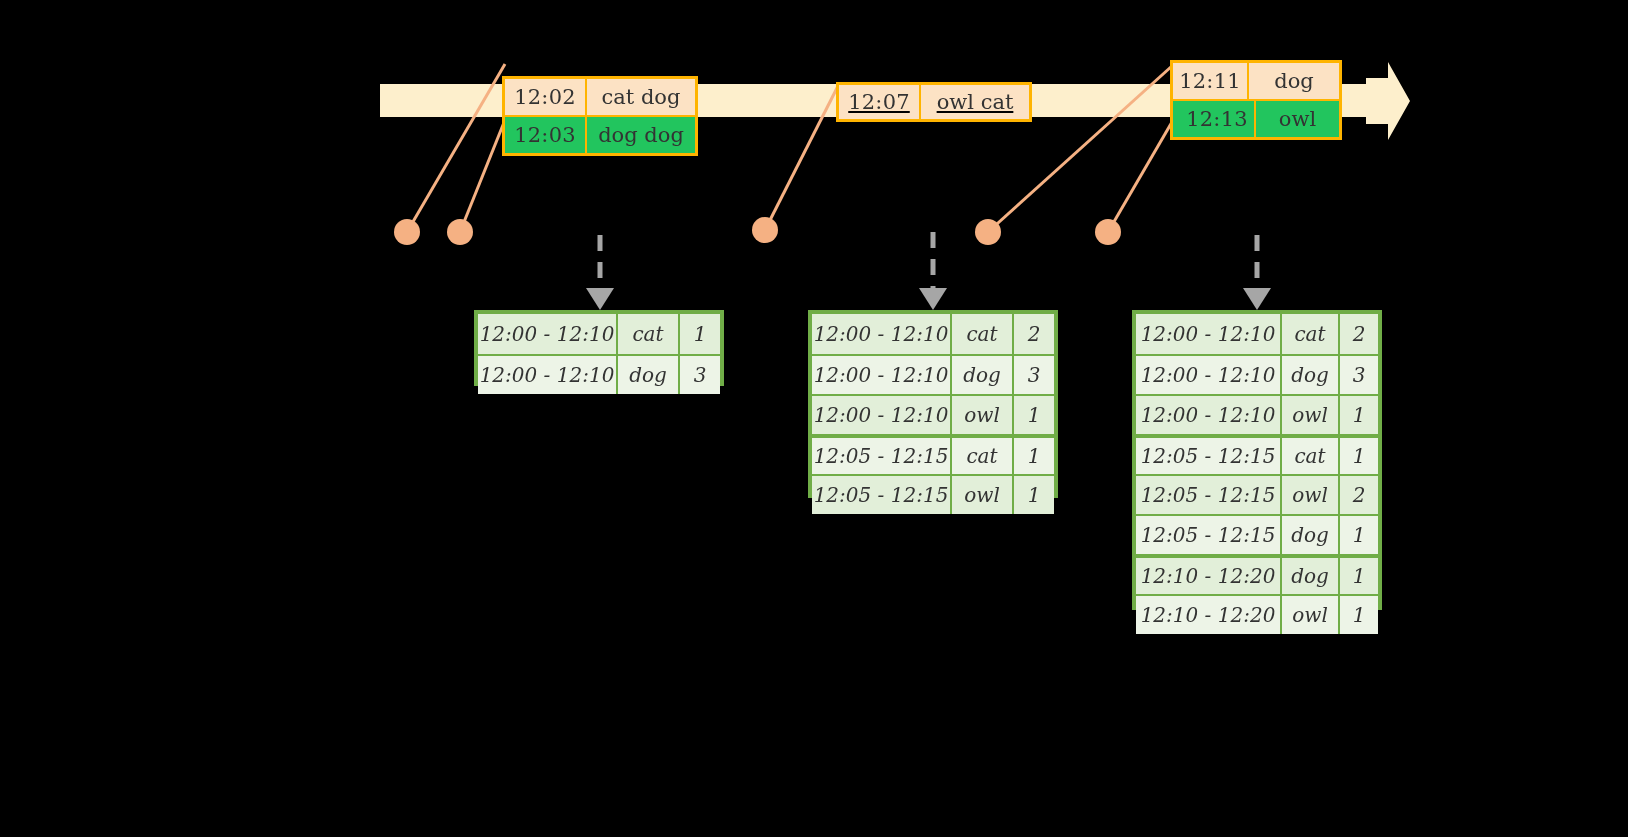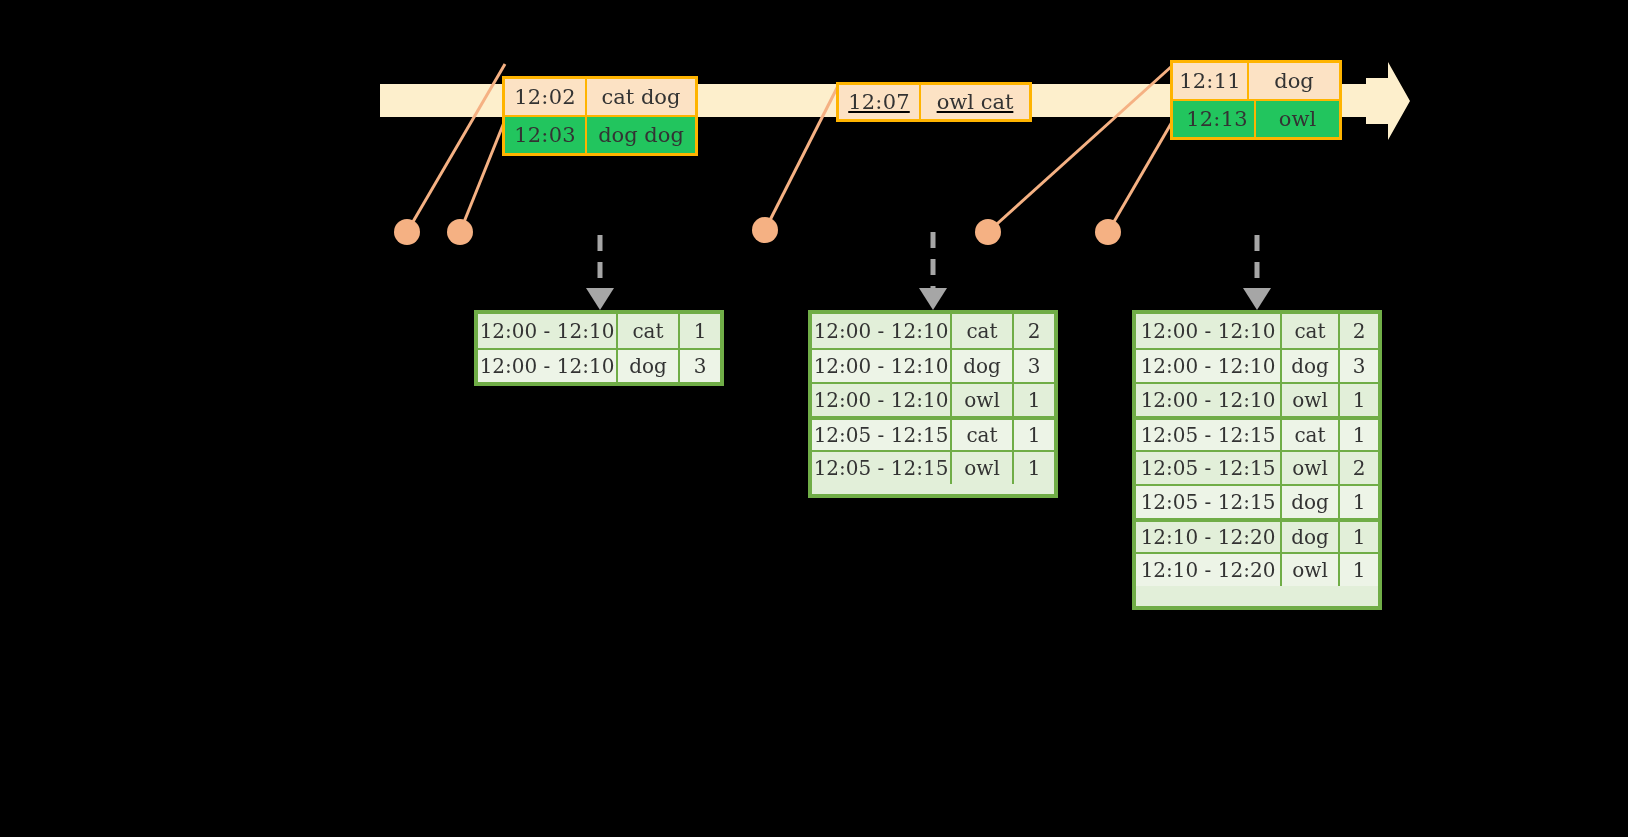--- a/index.html
+++ b/index.html
@@ -64,22 +64,23 @@
 
   
   .result-table{
     position:absolute;
     border:4px solid #70AD47;
     box-sizing:border-box;
     background:#E2EFD9;
   }
   .r-row{
     display:flex;
-    height:34px;
-    box-sizing:border-box;
+    height:40px;
+    box-sizing:border-box;
+    font-style:italic;
   }
   .r-row.even{background:#E2EFD9;}
   .r-row.odd{background:#EDF4E7;}
   .r-row + .r-row{border-top:2px solid #70AD47;}
   .r-row.group-break{border-top:4px solid #70AD47;}
   .r-win{
     display:flex;align-items:center;justify-content:center;
     color:#333333;font-size:20px;
     box-sizing:border-box;
     border-right:2px solid #70AD47;

